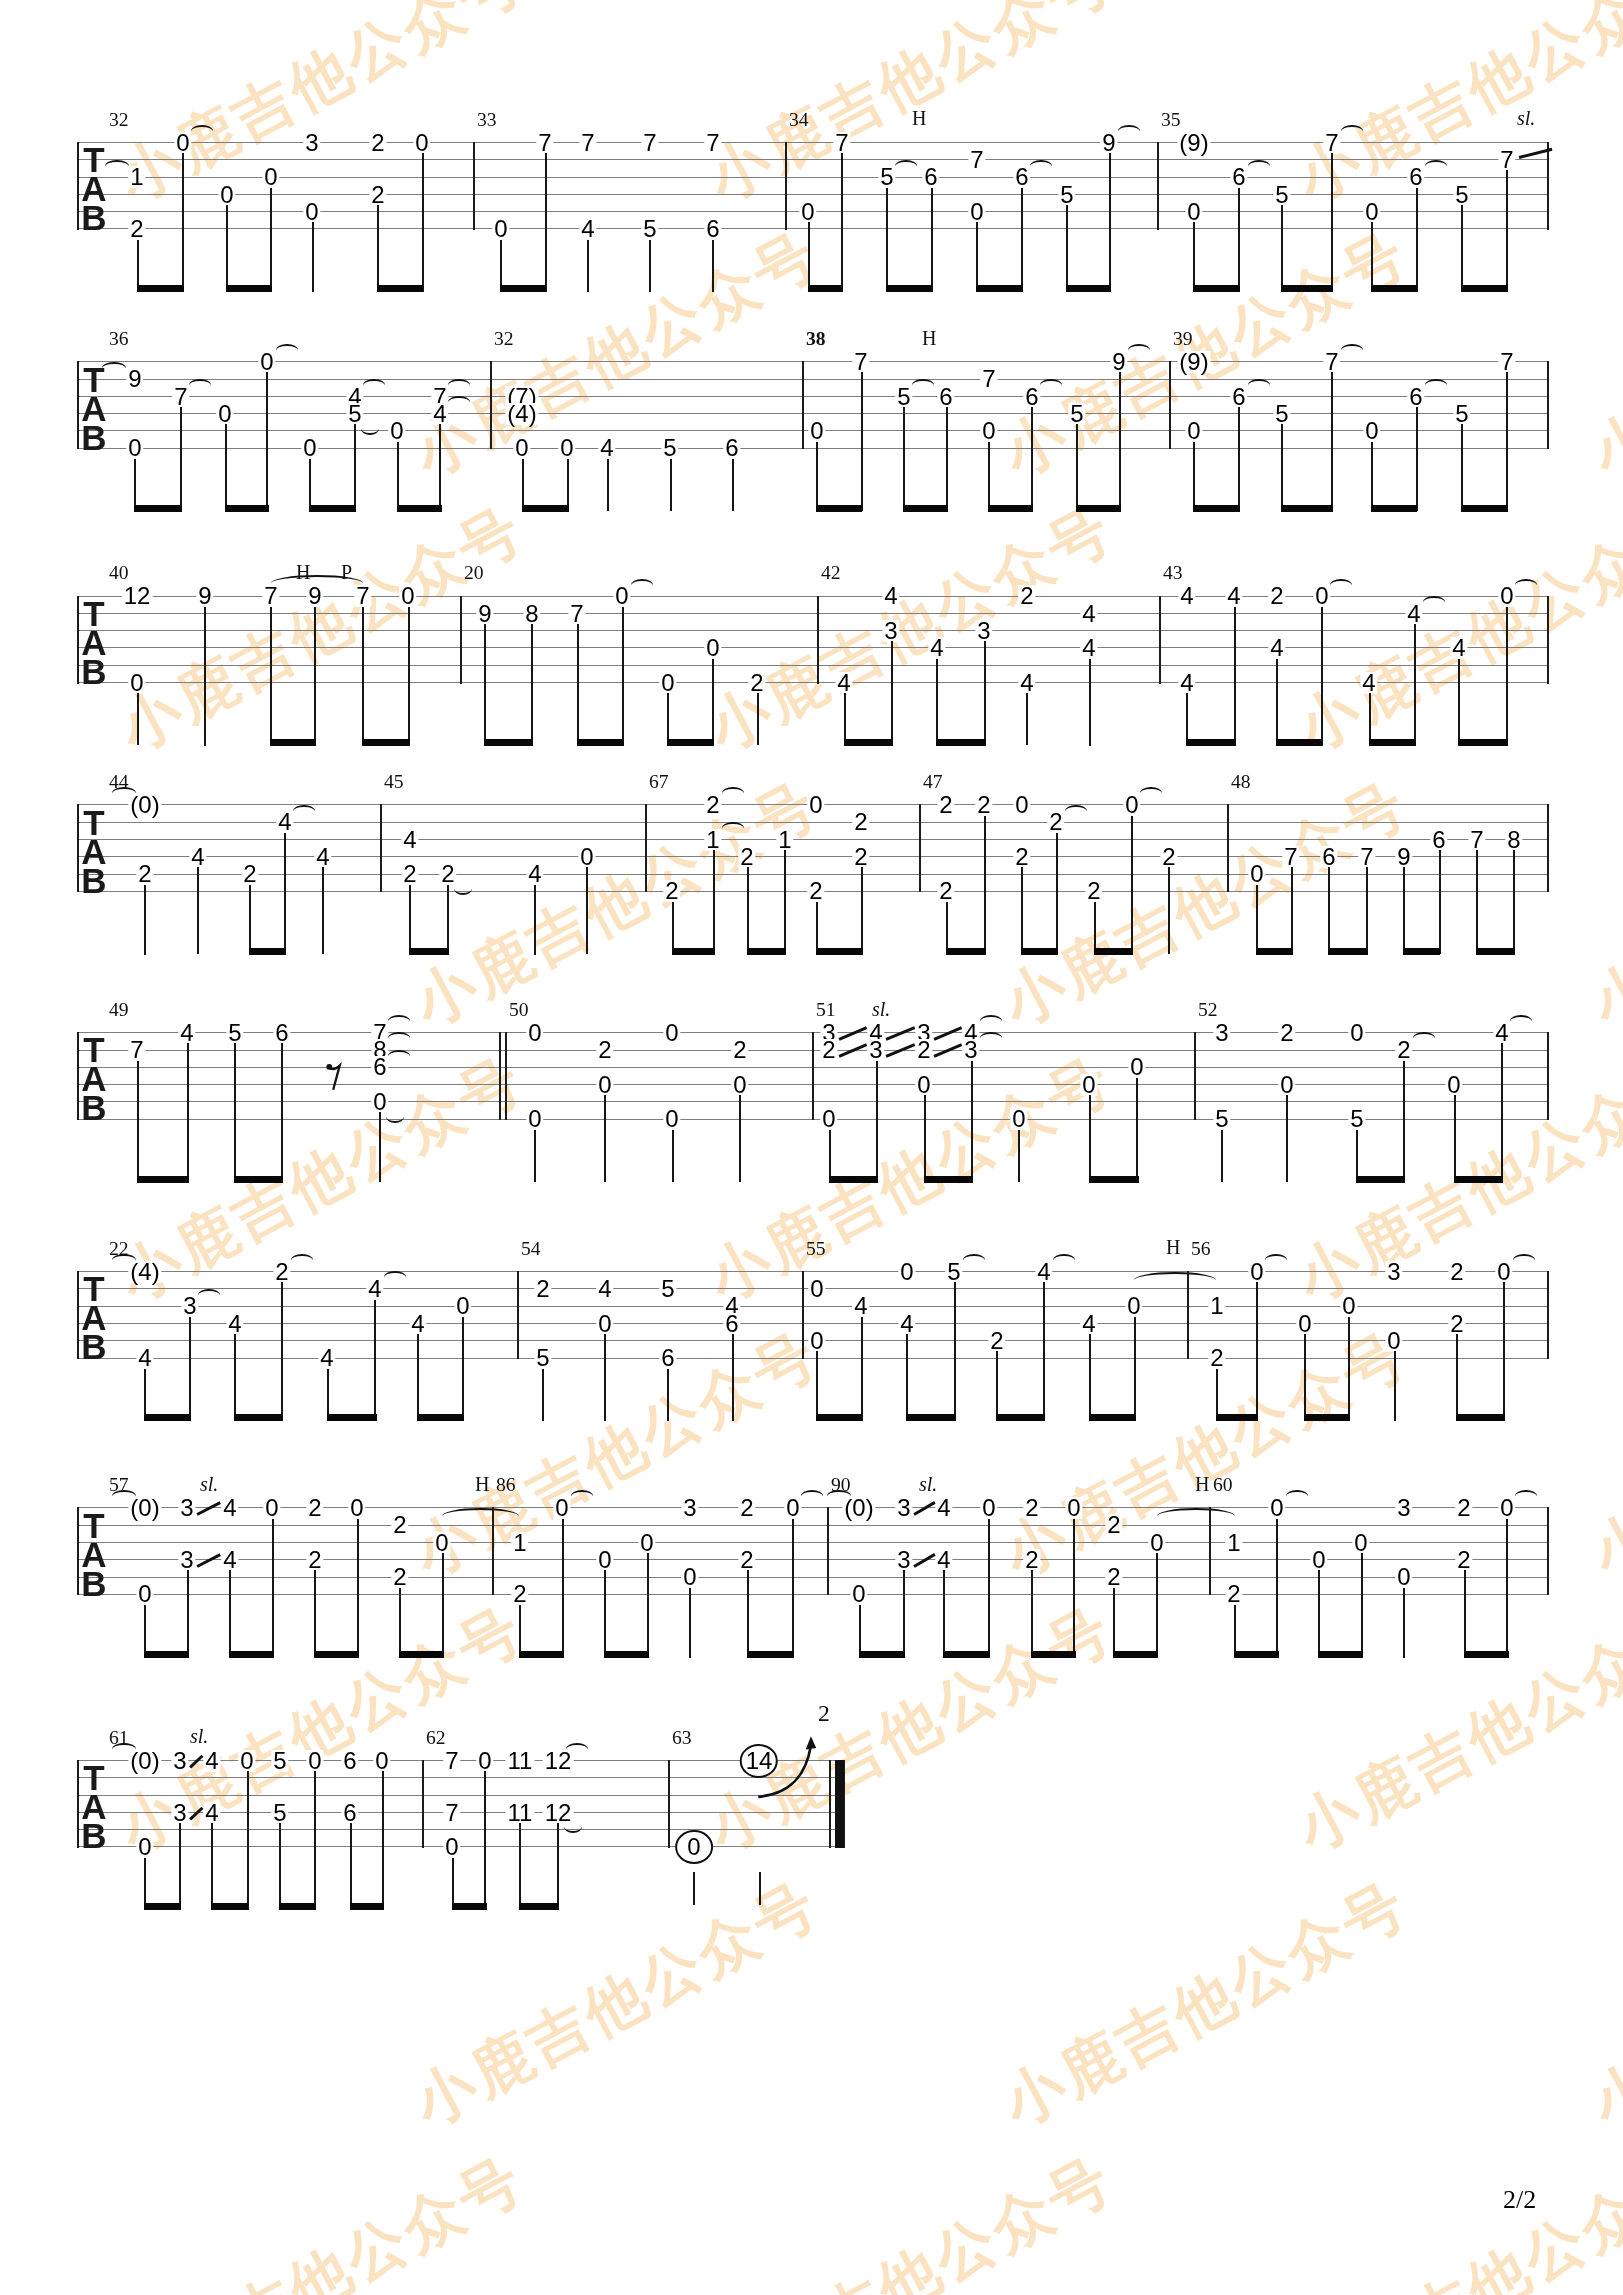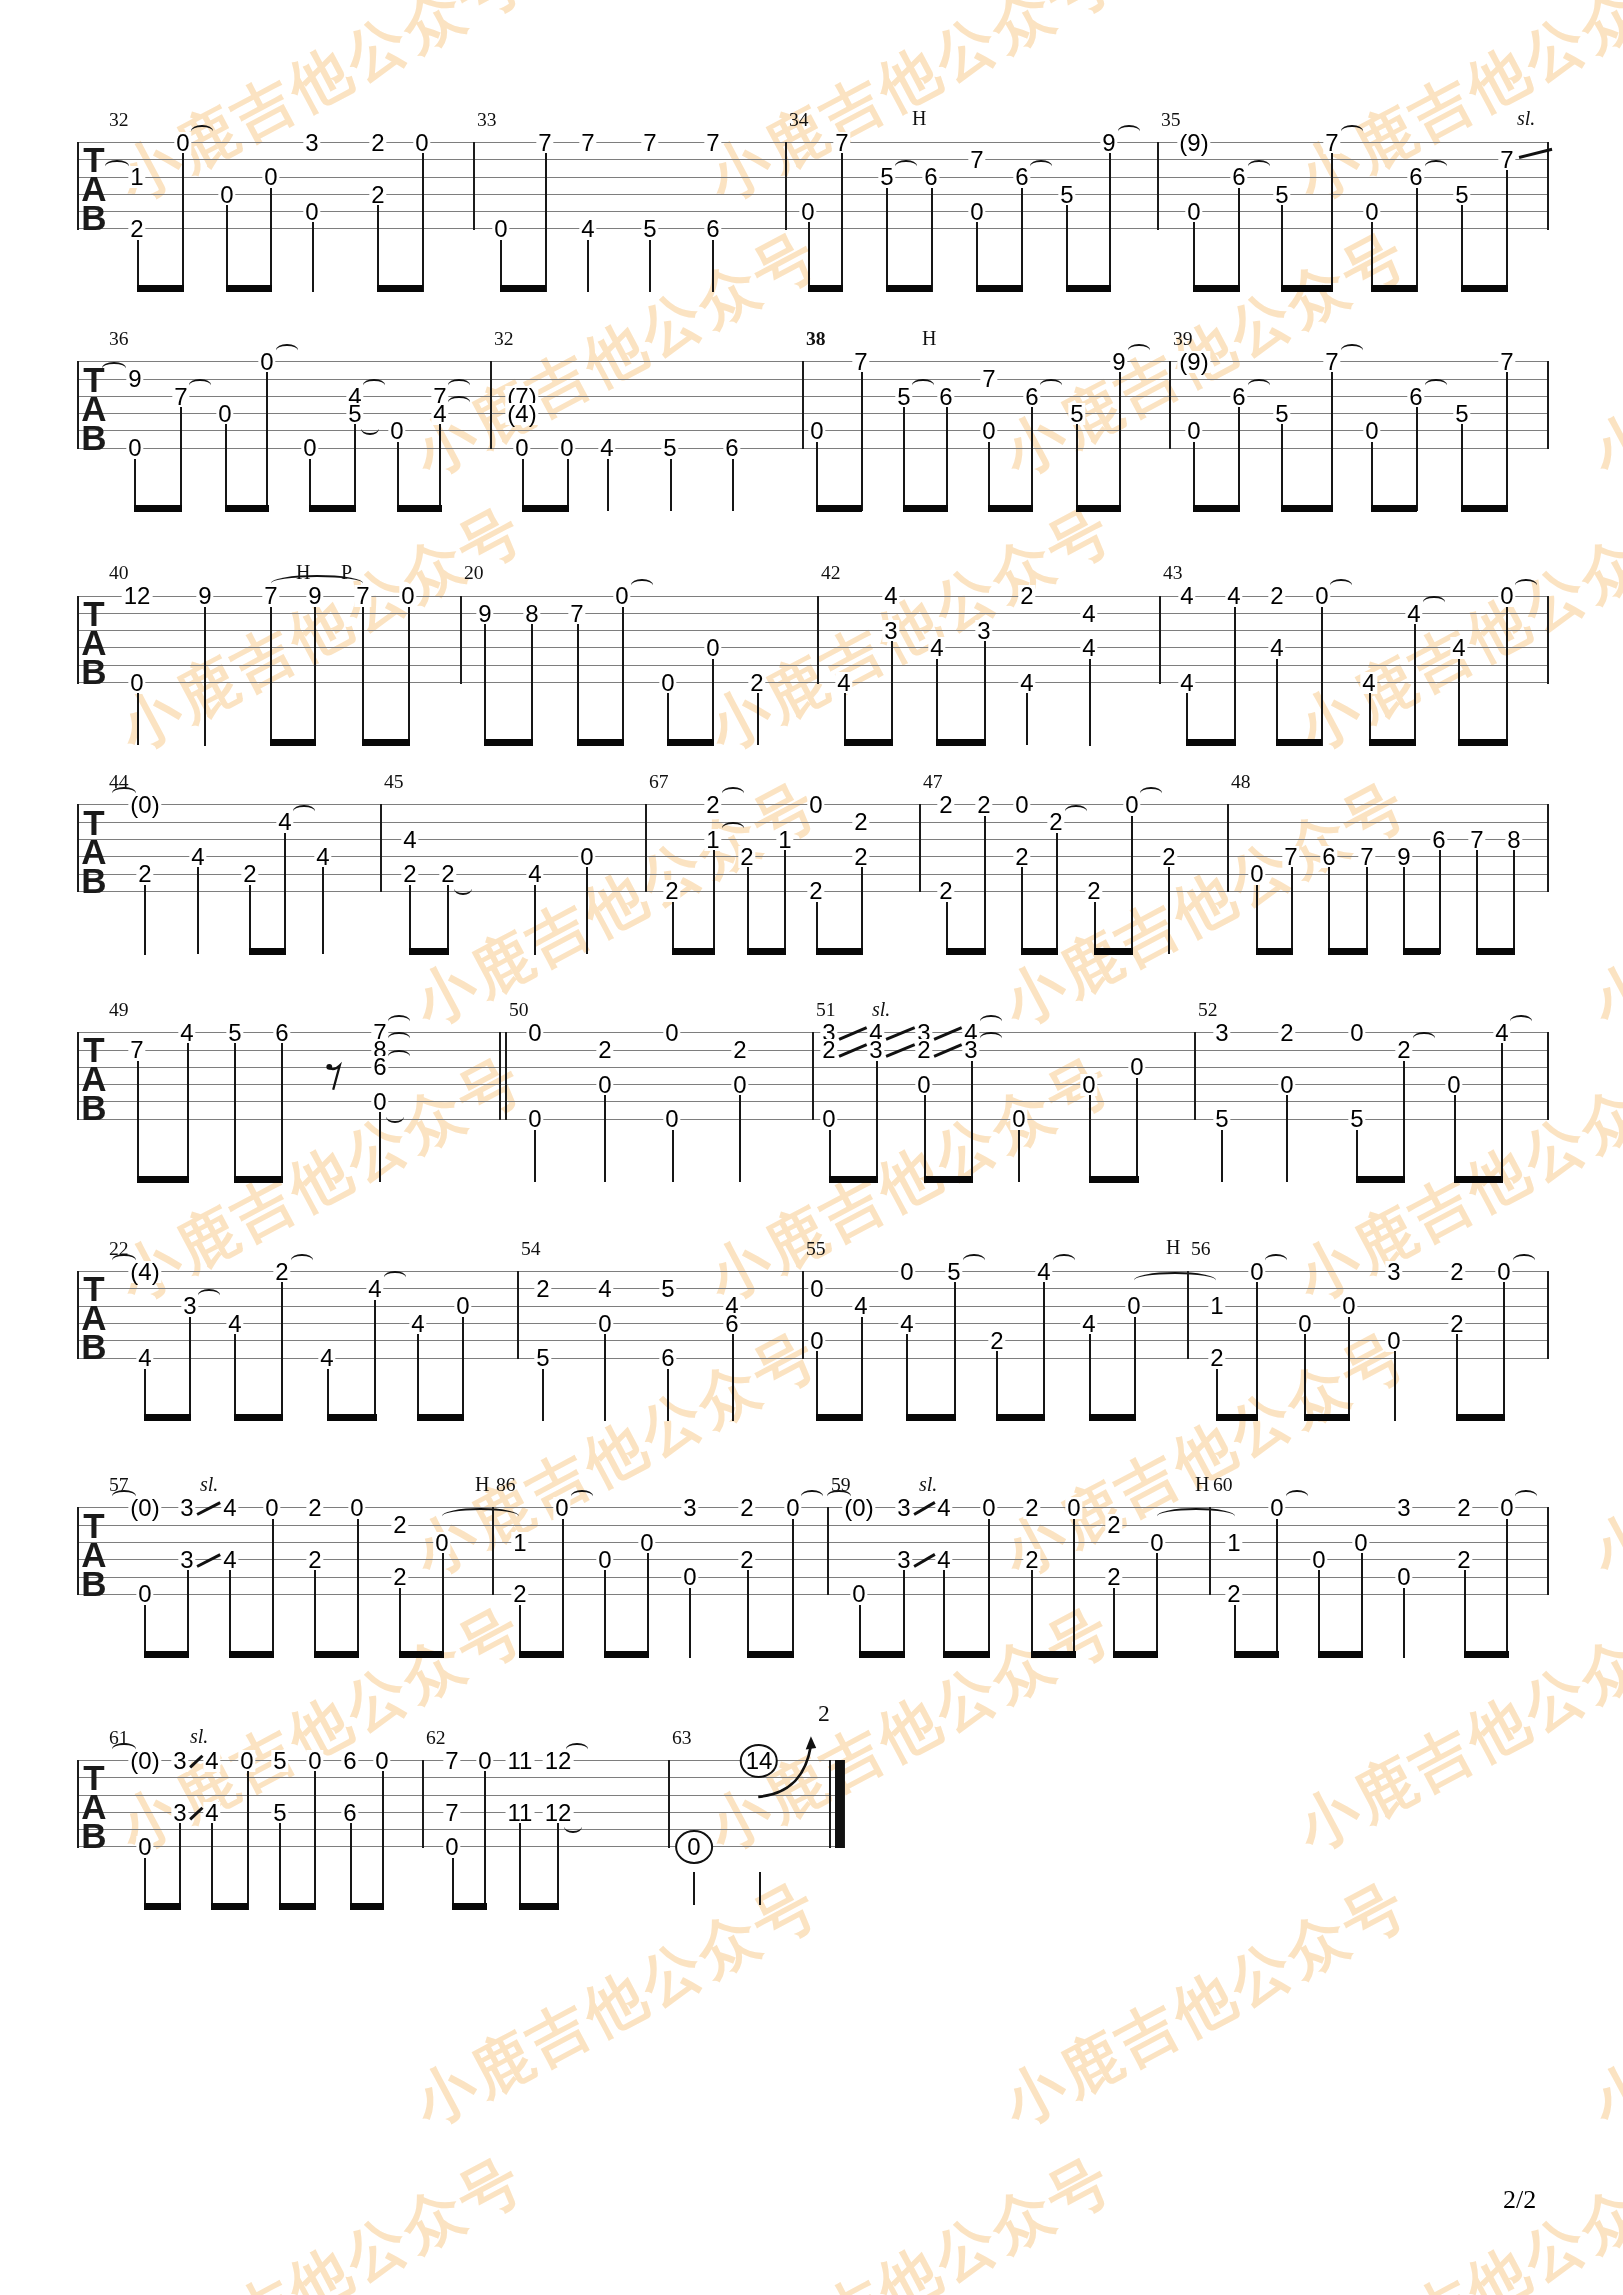--- a/index.html
+++ b/index.html
@@ -763,21 +763,21 @@
       <div class="fret" style="left: 747px; top: 1508px;">2</div>
       <div class="fret" style="left: 747px; top: 1560px;">2</div>
       <div class="stem" style="left: 747px; top: 1570px; height: 87px;"></div>
       <div class="fret" style="left: 793px; top: 1508px;">0</div>
       <div class="tie" style="left: 801px; top: 1490px; width: 21.6px;"></div>
       <div class="stem" style="left: 792px; top: 1519px; height: 139px;"></div>
       <div class="beam" style="left: 519px; top: 1651px; width: 45px;"></div>
       <div class="beam" style="left: 604px; top: 1651px; width: 45px;"></div>
       <div class="beam" style="left: 747px; top: 1651px; width: 47px;"></div>
       <div class="bar" style="left: 827px; top: 1507px; height: 88px;"></div>
-      <div class="mnum" style="left: 831px; top: 1474px;">59</div>
+      <div class="mnum" style="left: 831px; top: 1474px;">90</div>
       <div class="ann it" style="left: 919px; top: 1473px;">sl.</div>
       <div class="tie" style="left: 1157px; top: 1508px; width: 78px; height: 14.4px;"></div>
       <div class="fret" style="left: 859px; top: 1508px;">(0)</div>
       <div class="tie" style="left: 827px; top: 1490px; width: 23.6px;"></div>
       <div class="fret" style="left: 859px; top: 1594px;">0</div>
       <div class="stem" style="left: 859px; top: 1605px; height: 52px;"></div>
       <div class="fret" style="left: 904px; top: 1508px;">3</div>
       <div class="fret" style="left: 904px; top: 1560px;">3</div>
       <div class="stem" style="left: 903px; top: 1570px; height: 87px;"></div>
       <div class="fret" style="left: 944px; top: 1508px;">4</div>

